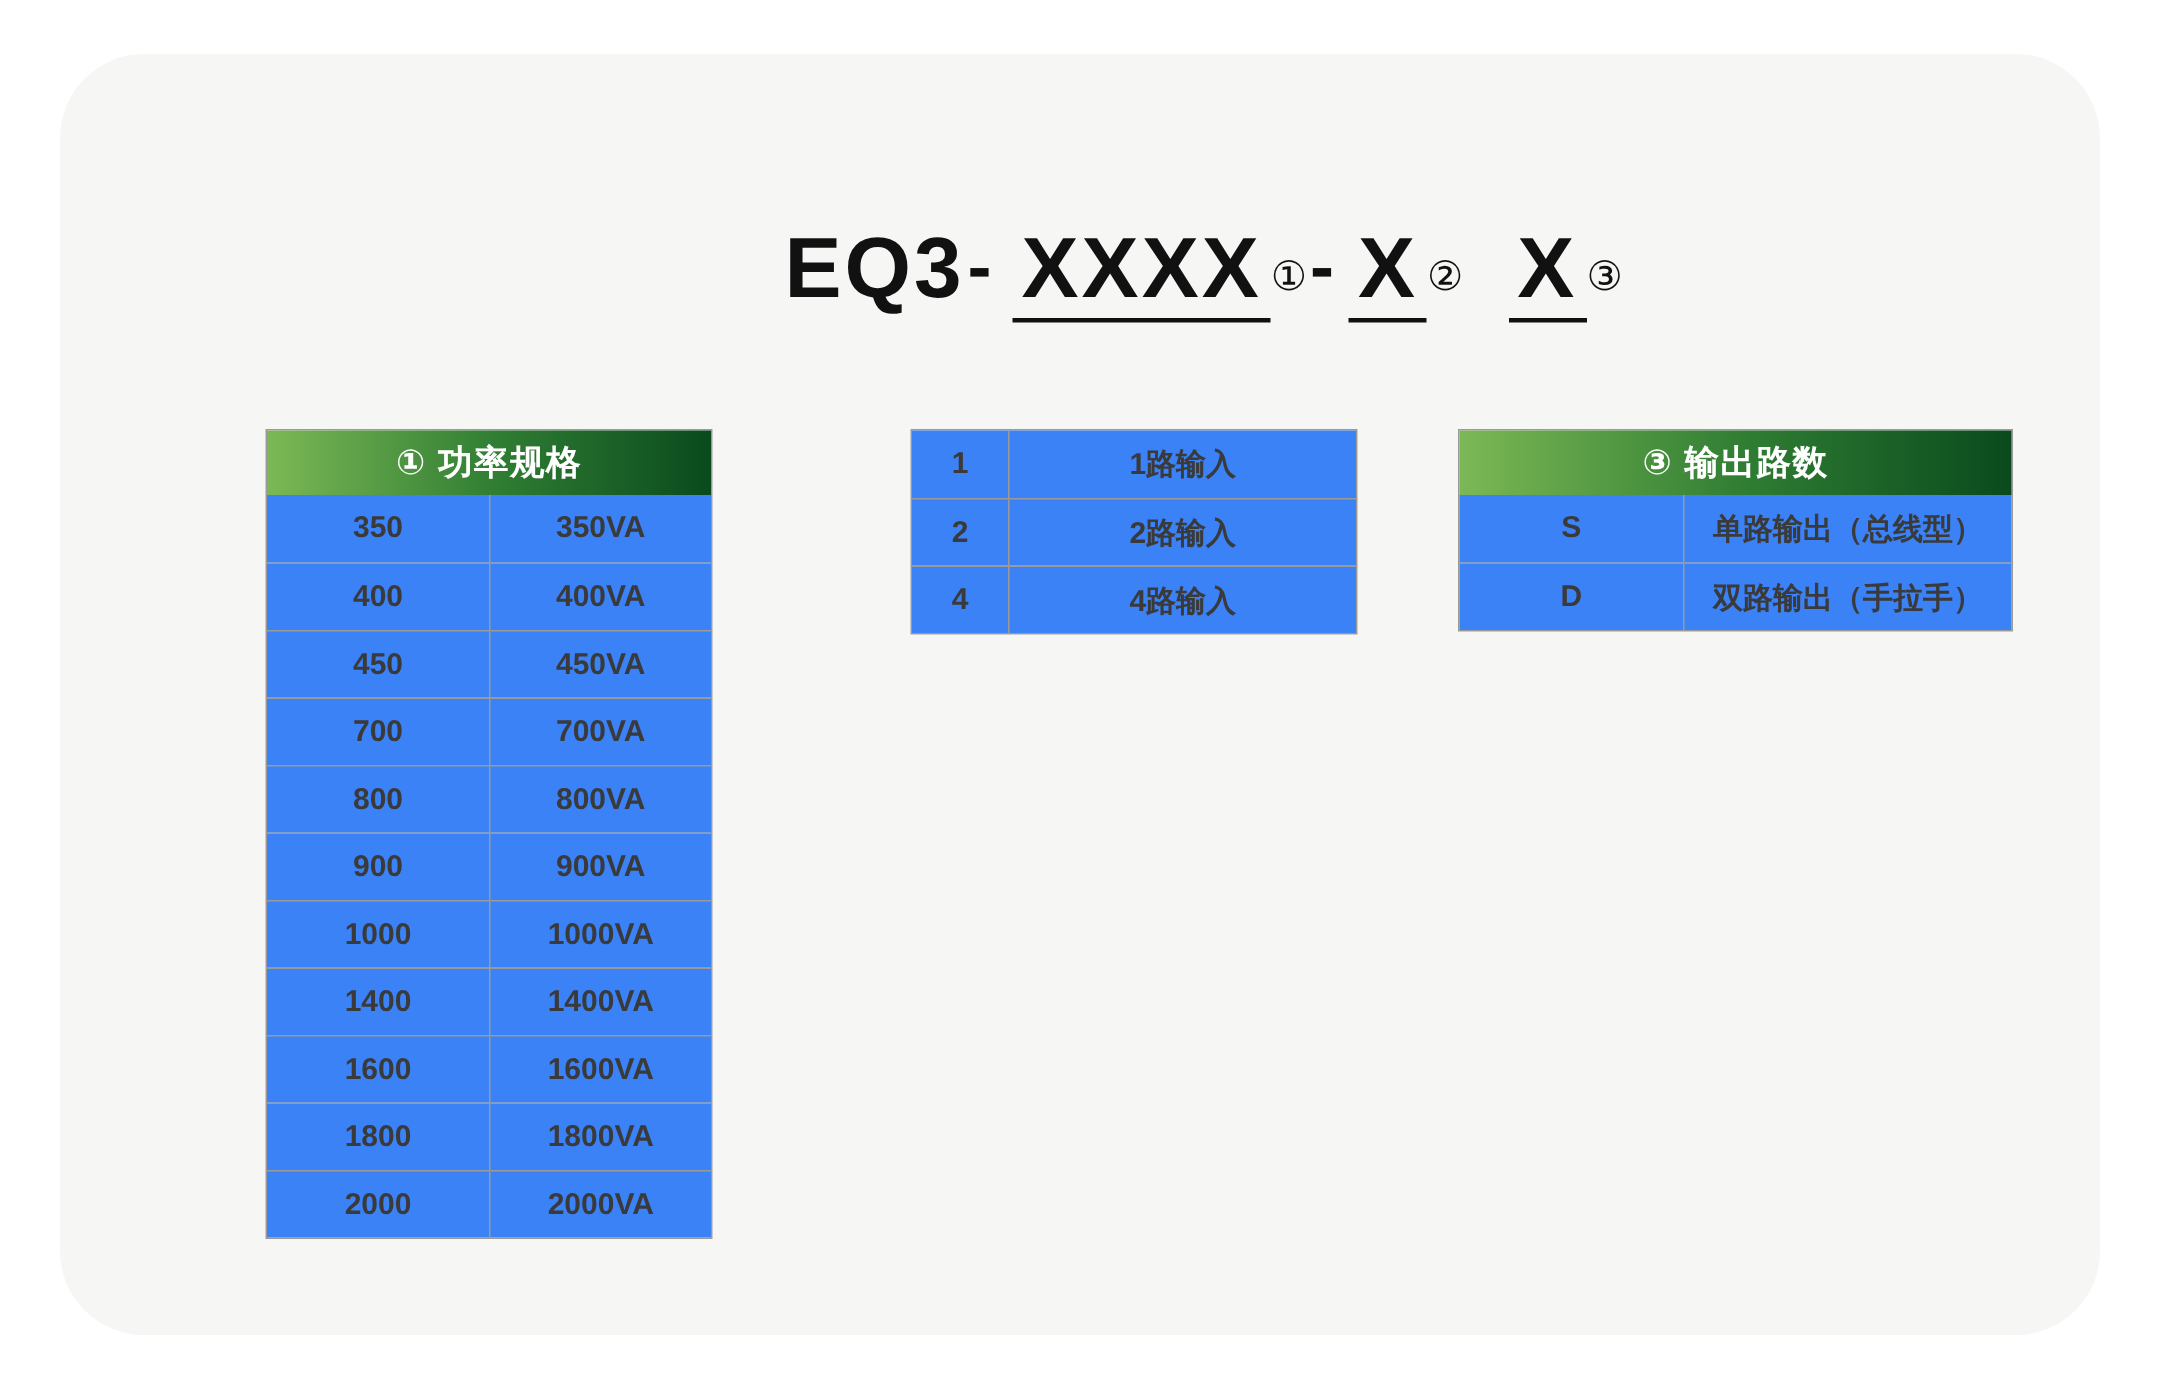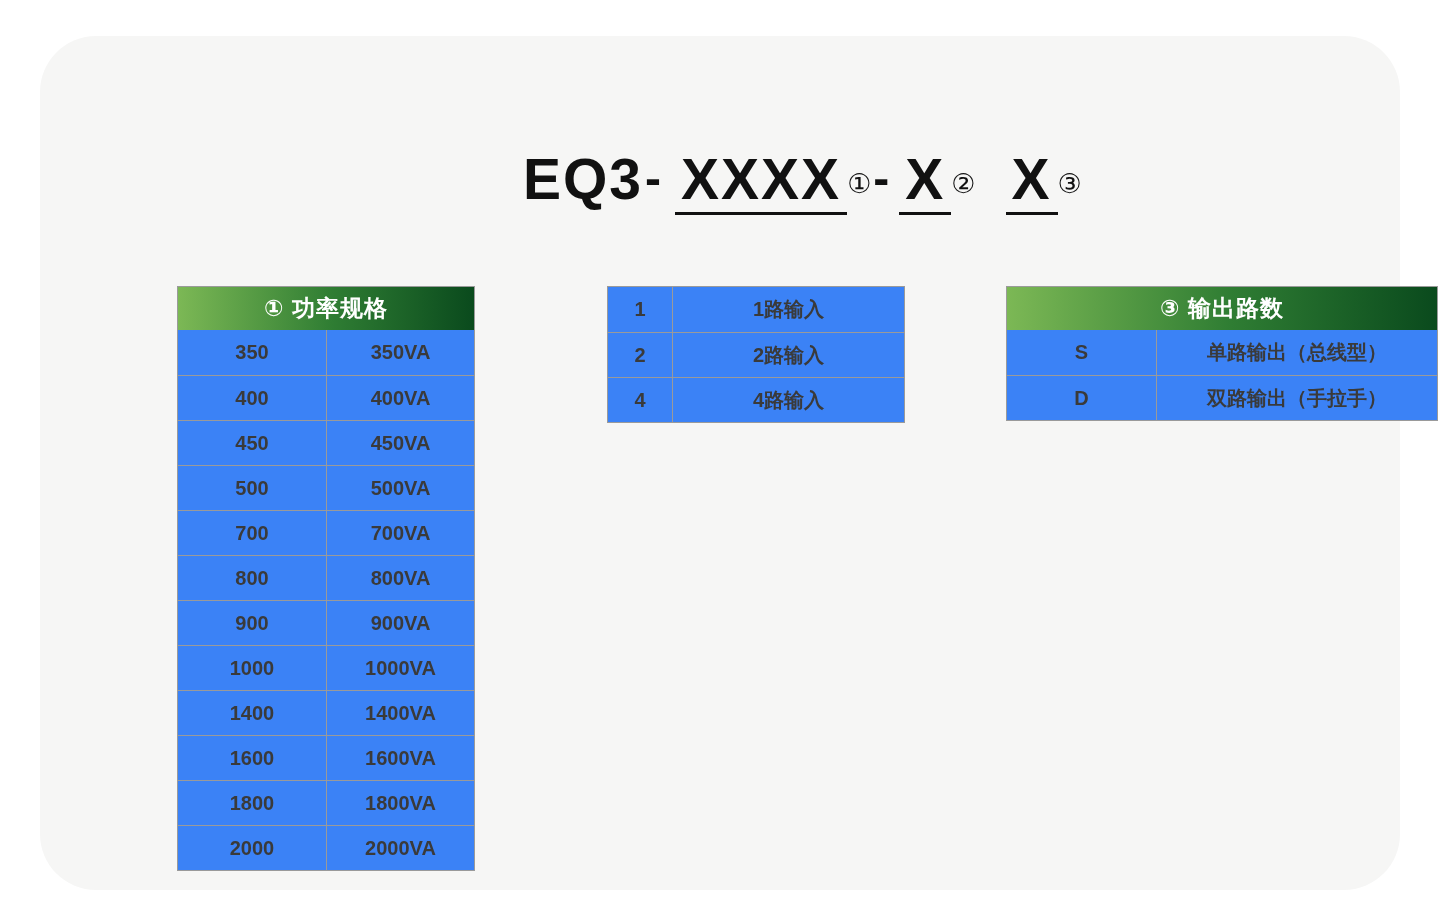--- a/index.html
+++ b/index.html
@@ -77,21 +77,21 @@
     white-space:nowrap;
   }
   .cell.c2{border-left:1px solid var(--table-border);}
 
   #t1{left:137px;top:250px;width:298px;}
   #t1 .row{grid-template-columns:1fr 1fr;}
 
   #t2{left:567px;top:250px;width:298px;}
   #t2 .row{grid-template-columns:64px 1fr;}
 
-  #t3{left:966px;top:250px;width:432px;}
+  #t3{left:932px;top:250px;width:370px;}
   #t3 .row{grid-template-columns:149px 1fr;}
 </style>
 </head>
 <body>
 
 <div class="page">
   <div class="card">
 
     <div class="title">
       <span class="big">EQ3</span>
@@ -118,24 +118,20 @@
             <div class="cell c1">350</div>
             <div class="cell c2">350VA</div>
           </div>
           <div class="row">
             <div class="cell c1">400</div>
             <div class="cell c2">400VA</div>
           </div>
           <div class="row">
             <div class="cell c1">450</div>
             <div class="cell c2">450VA</div>
-          </div>
-          <div class="row">
-            <div class="cell c1">500</div>
-            <div class="cell c2">500VA</div>
           </div>
           <div class="row">
             <div class="cell c1">700</div>
             <div class="cell c2">700VA</div>
           </div>
           <div class="row">
             <div class="cell c1">800</div>
             <div class="cell c2">800VA</div>
           </div>
           <div class="row">

